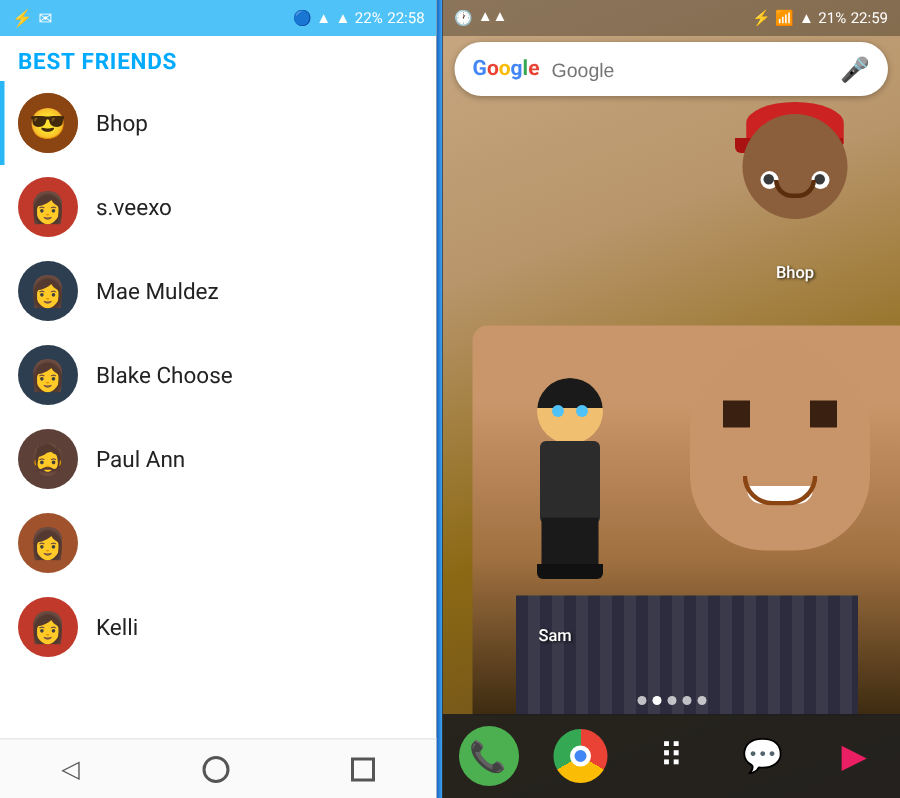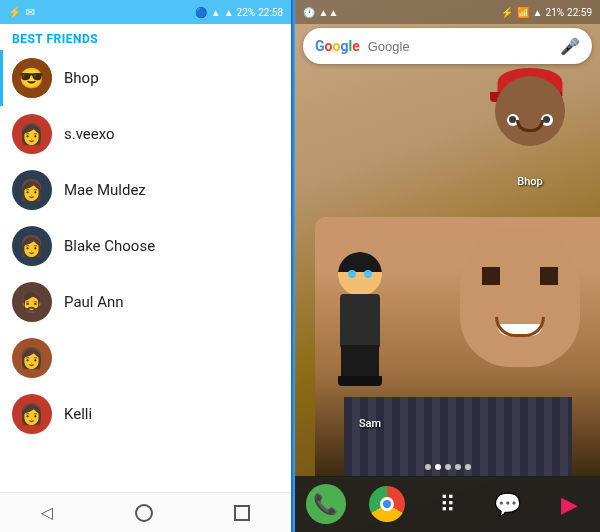--- a/index.html
+++ b/index.html
@@ -51,21 +51,21 @@
       text-align: center;
     }
     .header-title {
       color: #fff;
       font-size: 18px;
       font-weight: 500;
       letter-spacing: 0.3px;
     }
 
     .section-label {
-      font-size: 12px;
+      font-size: 15px;
       font-weight: 700;
       color: #00aaff;
       padding: 8px 12px 4px;
       letter-spacing: 0.5px;
     }
 
     .friend-list {
       flex: 1;
       overflow-y: auto;
     }
@@ -138,21 +138,21 @@
 
     
     .bitmoji-sam {
       position: absolute;
       bottom: 120px;
       left: 30px;
       width: 90px;
       height: 160px;
       display: flex;
       flex-direction: column;
-      align-items: flex-start;
+      align-items: flex-end;
     }
 
     .bitmoji-bhop {
       position: absolute;
       top: 60px;
       right: 20px;
       width: 100px;
       height: 110px;
       display: flex;
       flex-direction: column;

